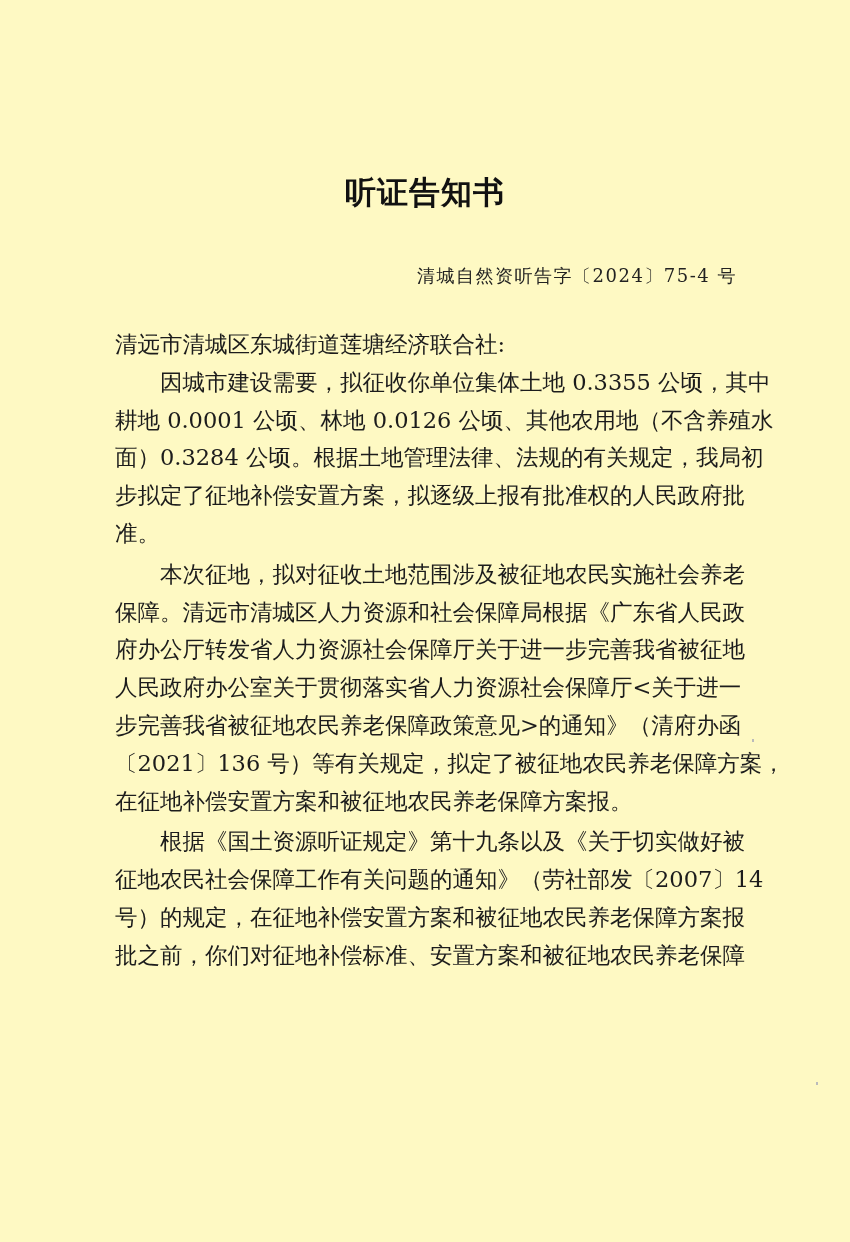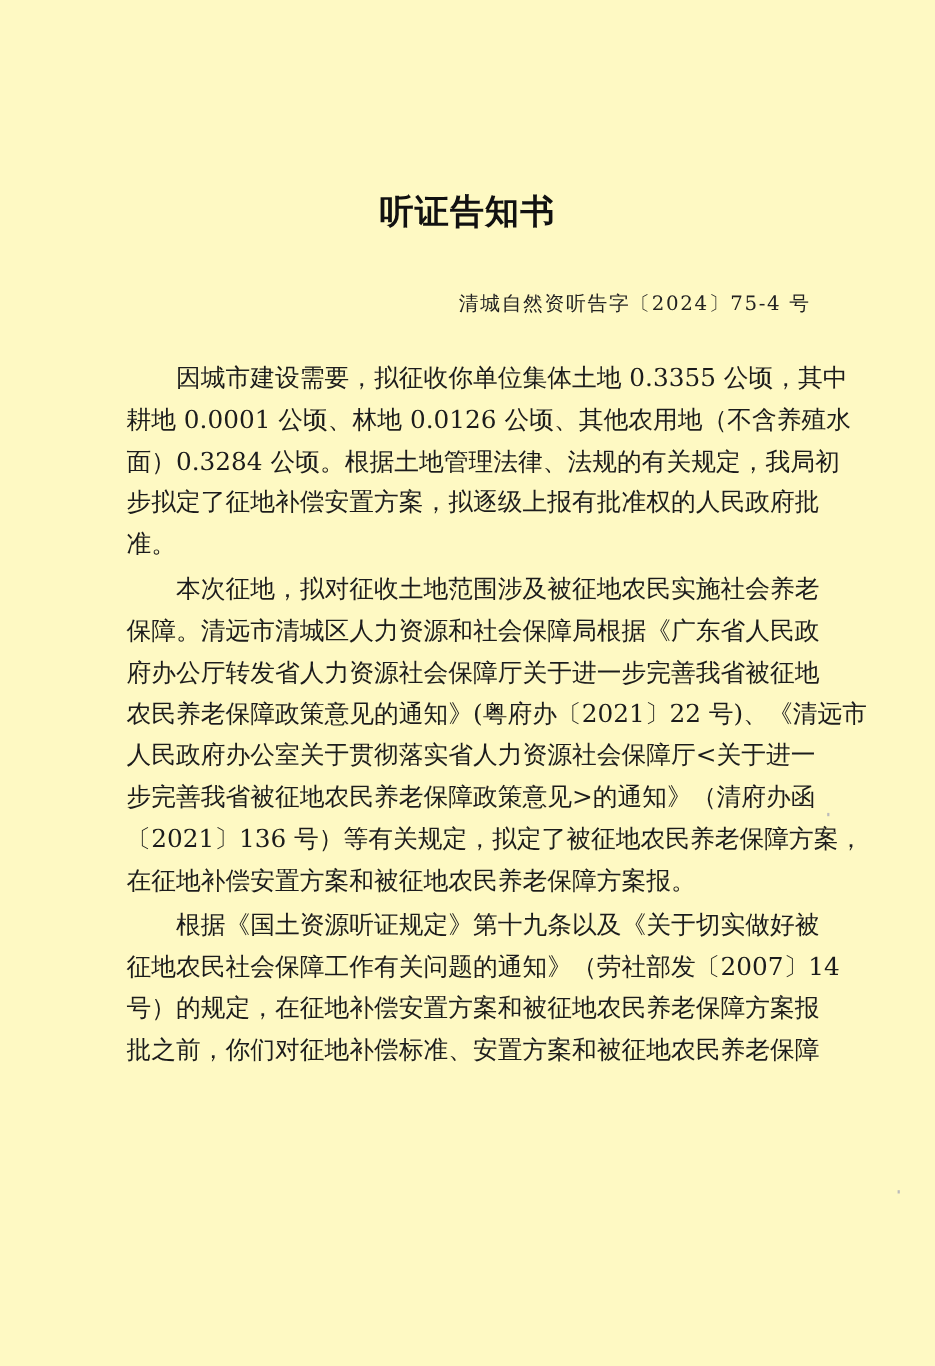--- a/index.html
+++ b/index.html
@@ -79,35 +79,35 @@
 </head>
 <body>
 
 <div class="page">
 
   <div class="title">听证告知书</div>
 
   <div class="docno">清城自然资听告字〔2024〕75-4 号</div>
 
   <div class="body-text">
+    <span class="addressee">清远市清城区东城街道莲塘经济联合社:</span>
 
     <div>
       <span class="line">　　因城市建设需要，拟征收你单位集体土地 0.3355 公顷，其中</span>
       <span class="line">耕地 0.0001 公顷、林地 0.0126 公顷、其他农用地（不含养殖水</span>
       <span class="line">面）0.3284 公顷。根据土地管理法律、法规的有关规定，我局初</span>
       <span class="line">步拟定了征地补偿安置方案，拟逐级上报有批准权的人民政府批</span>
       <span class="line last">准。</span>
     </div>
     <span class="para-gap"></span>
 
     <div>
       <span class="line">　　本次征地，拟对征收土地范围涉及被征地农民实施社会养老</span>
       <span class="line">保障。清远市清城区人力资源和社会保障局根据《广东省人民政</span>
       <span class="line">府办公厅转发省人力资源社会保障厅关于进一步完善我省被征地</span>
-      <span class="line">农民养老保障政策意见的通知》(粤府办〔2021〕22 号)、《清远市</span>
       <span class="line">人民政府办公室关于贯彻落实省人力资源社会保障厅&lt;关于进一</span>
       <span class="line">步完善我省被征地农民养老保障政策意见&gt;的通知》（清府办函</span>
       <span class="line">〔2021〕136 号）等有关规定，拟定了被征地农民养老保障方案，</span>
       <span class="line last">在征地补偿安置方案和被征地农民养老保障方案报。</span>
     </div>
     <span class="para-gap"></span>
 
     <div>
       <span class="line">　　根据《国土资源听证规定》第十九条以及《关于切实做好被</span>
       <span class="line">征地农民社会保障工作有关问题的通知》（劳社部发〔2007〕14</span>

